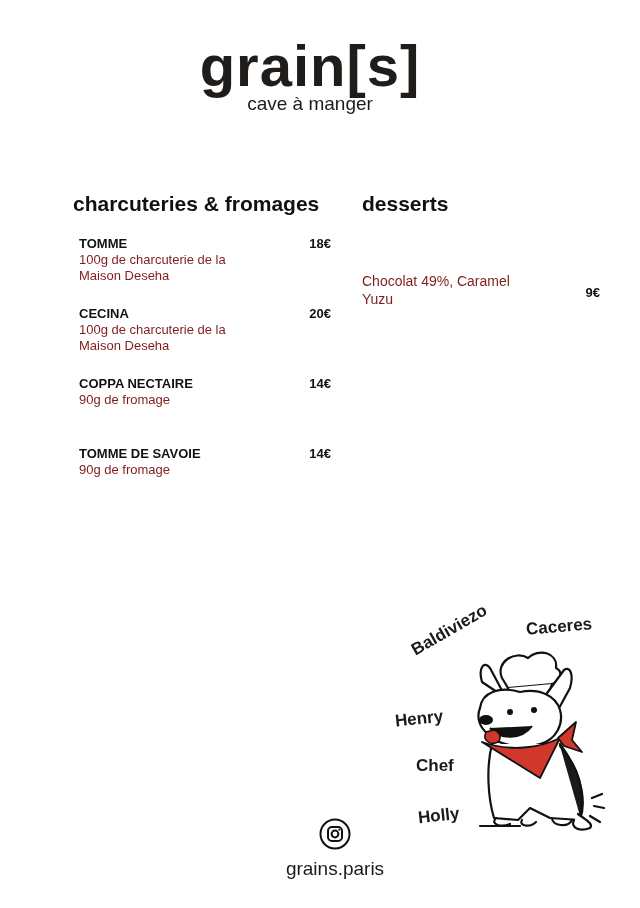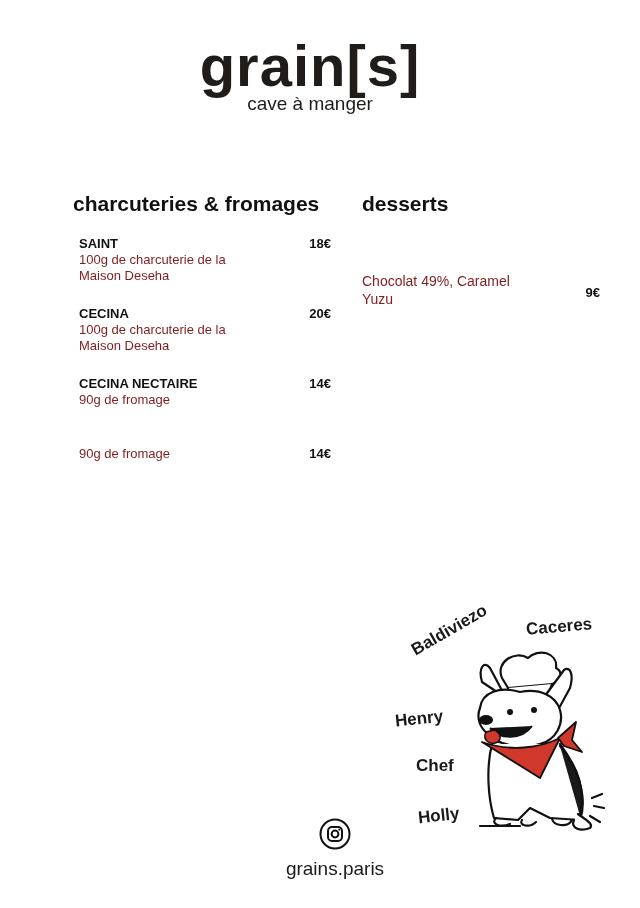--- a/index.html
+++ b/index.html
@@ -32,40 +32,41 @@
 <body>
 
 <div class="logo">
   <div class="logo-title">grain[s]</div>
   <div class="logo-sub">cave à manger</div>
 </div>
 
 <div class="section-title" style="left:73px; top:192px;">charcuteries &amp; fromages</div>
 
 <div class="item" style="left:79px; top:236px; width:252px;">
-  <div class="item-name">SAINT</div>
+  <div class="item-name">TOMME</div>
   <div class="item-desc">100g de charcuterie de la</div>
   <div class="item-desc">Maison Deseha</div>
   <div class="item-price" style="right:0; top:0;">18€</div>
 </div>
 
 <div class="item" style="left:79px; top:306px; width:252px;">
   <div class="item-name">CECINA</div>
   <div class="item-desc">100g de charcuterie de la</div>
   <div class="item-desc">Maison Deseha</div>
   <div class="item-price" style="right:0; top:0;">20€</div>
 </div>
 
 <div class="item" style="left:79px; top:376px; width:252px;">
-  <div class="item-name">CECINA NECTAIRE</div>
+  <div class="item-name">COPPA NECTAIRE</div>
   <div class="item-desc">90g de fromage</div>
   <div class="item-price" style="right:0; top:0;">14€</div>
 </div>
 
 <div class="item" style="left:79px; top:446px; width:252px;">
+  <div class="item-name">TOMME DE SAVOIE</div>
   <div class="item-desc">90g de fromage</div>
   <div class="item-price" style="right:0; top:0;">14€</div>
 </div>
 
 <div class="section-title" style="left:362px; top:192px;">desserts</div>
 
 <div class="item" style="left:362px; top:272px; width:240px;">
   <div class="item-desc" style="font-size:14px; line-height:18px;">Chocolat 49%, Caramel</div>
   <div class="item-desc" style="font-size:14px; line-height:18px;">Yuzu</div>
   <div class="item-price" style="right:2px; top:13px;">9€</div>

